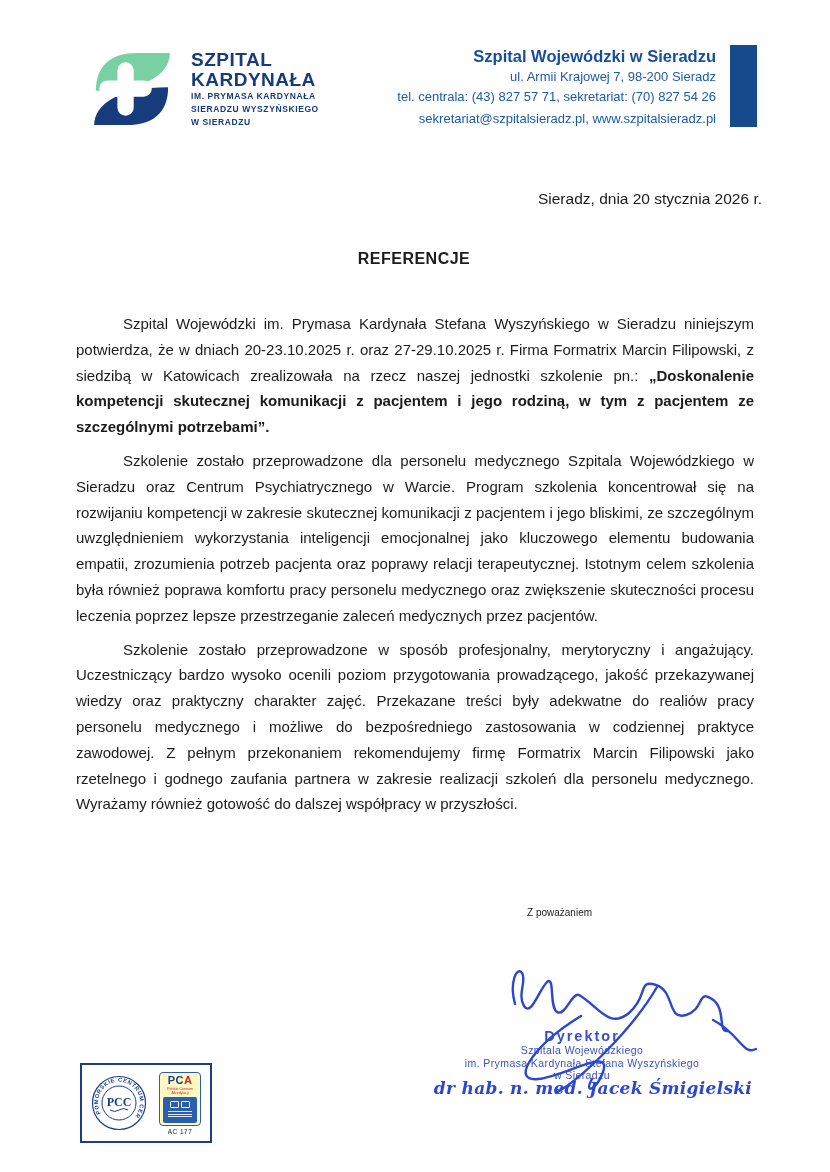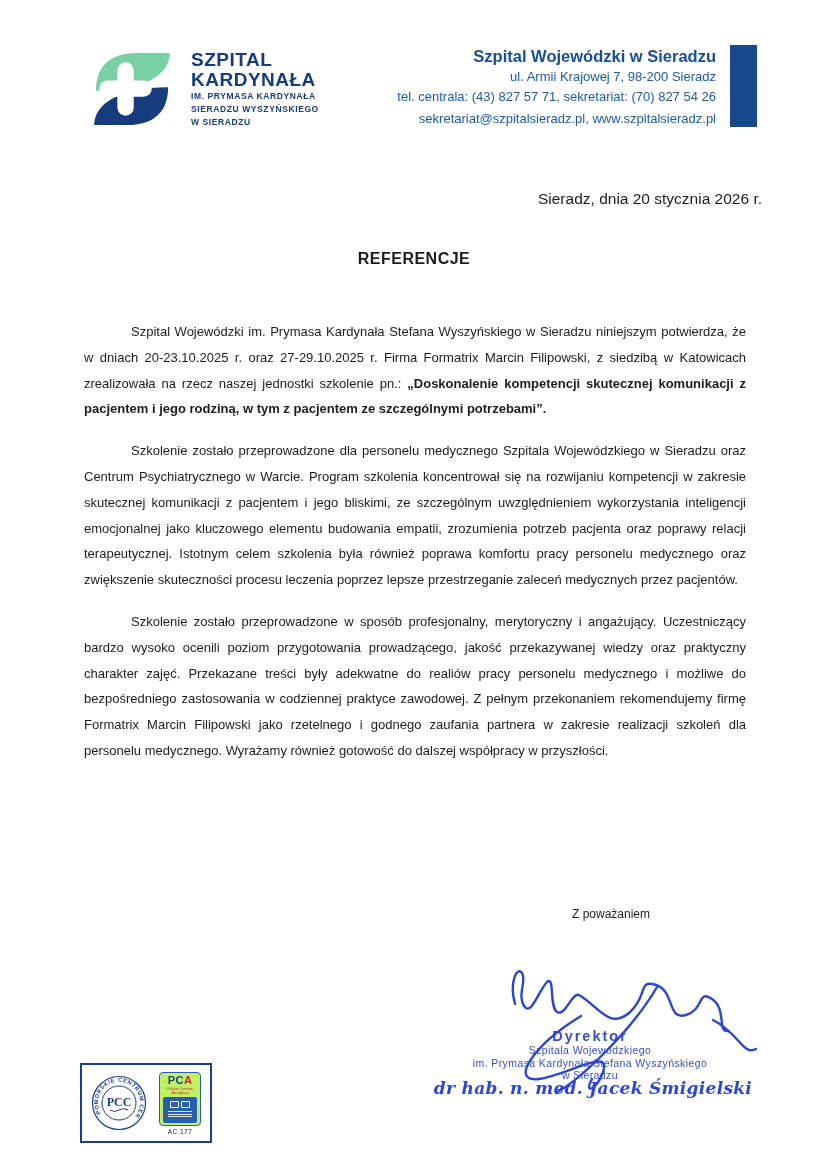--- a/index.html
+++ b/index.html
@@ -27,54 +27,54 @@
   .contact-line.mail{margin-top:2px;}
   .contact-bar{width:27px;height:82px;background:#174a8c;margin-left:14px;flex:0 0 auto;}
 
   
   .date-line{position:absolute;top:170px;left:68px;right:68px;text-align:right;font-size:15.5px;margin-top:20px;}
   .doc-title{position:absolute;top:250px;left:0;right:2px;text-align:center;font-weight:bold;font-size:16px;letter-spacing:.5px;}
 
   
   .body-text{position:absolute;top:303px;left:68px;right:68px;}
   .body-text p{
-    margin:16px;padding:0;
-    font-size:13px;line-height:25.8px;
+    margin:8px;padding:0;
+    font-size:15px;line-height:25.8px;
     text-align:justify;
     text-indent:47px;
   }
   .body-text p b{font-weight:bold;}
 
   
-  .closing{position:absolute;top:907px;left:527px;font-size:12px;margin-left:45px;}
+  .closing{position:absolute;top:907px;left:527px;font-size:10px;}
 
   .sig-area{position:absolute;top:960px;left:400px;width:380px;height:180px;}
   .stamp{
-    position:absolute;top:68px;left:20px;width:340px;
+    position:absolute;top:68px;left:12px;width:340px;
     text-align:center;color:#3a50c2;line-height:12.5px;
   }
   .stamp .s1{font-weight:bold;font-size:14.5px;letter-spacing:2px;line-height:16px;}
   .stamp .s2,.stamp .s3,.stamp .s4{font-size:10.5px;letter-spacing:.4px;}
   .signer{
     position:absolute;top:118px;left:28px;width:330px;text-align:center;
     font-family:"DejaVu Serif", serif;font-style:italic;font-weight:bold;
     font-size:17px;color:#2c46d0;letter-spacing:.3px;
   }
   .sig-svg{position:absolute;top:0;left:60px;}
 
   
   .badge-box{
     position:absolute;left:80px;top:1063px;width:132px;height:80px;
     border:2px solid #1a3e8c;background:#fff;
     display:flex;align-items:center;justify-content:space-between;
     padding:0 8px;box-sizing:border-box;
   }
   .pca-badge{width:44px;display:flex;flex-direction:column;align-items:center;}
   .pca-card{
-    width:40px;border:1.5px solid #2a5fb0;border-radius:4px;background:#bef264;
+    width:40px;border:1.5px solid #2a5fb0;border-radius:4px;background:#fef9c3;
     display:flex;flex-direction:column;align-items:center;padding:2px 0 2px;
   }
   .pca-title{font-weight:bold;font-size:11px;line-height:11px;letter-spacing:.5px;}
   .pca-title .pc{color:#1a3e8c;}
   .pca-title .a{color:#d42222;}
   .pca-sub{font-size:3.5px;line-height:4px;color:#d42222;text-align:center;margin-top:1px;}
   .pca-blue{width:34px;height:26px;background:#2a5fb0;margin-top:2px;border-radius:2px;
             display:flex;flex-direction:column;align-items:center;justify-content:center;}
   .pca-links{display:flex;gap:2px;margin-bottom:2px;}
   .pca-links span{display:block;width:7px;height:5px;border:1px solid #fff;border-radius:1px;}

